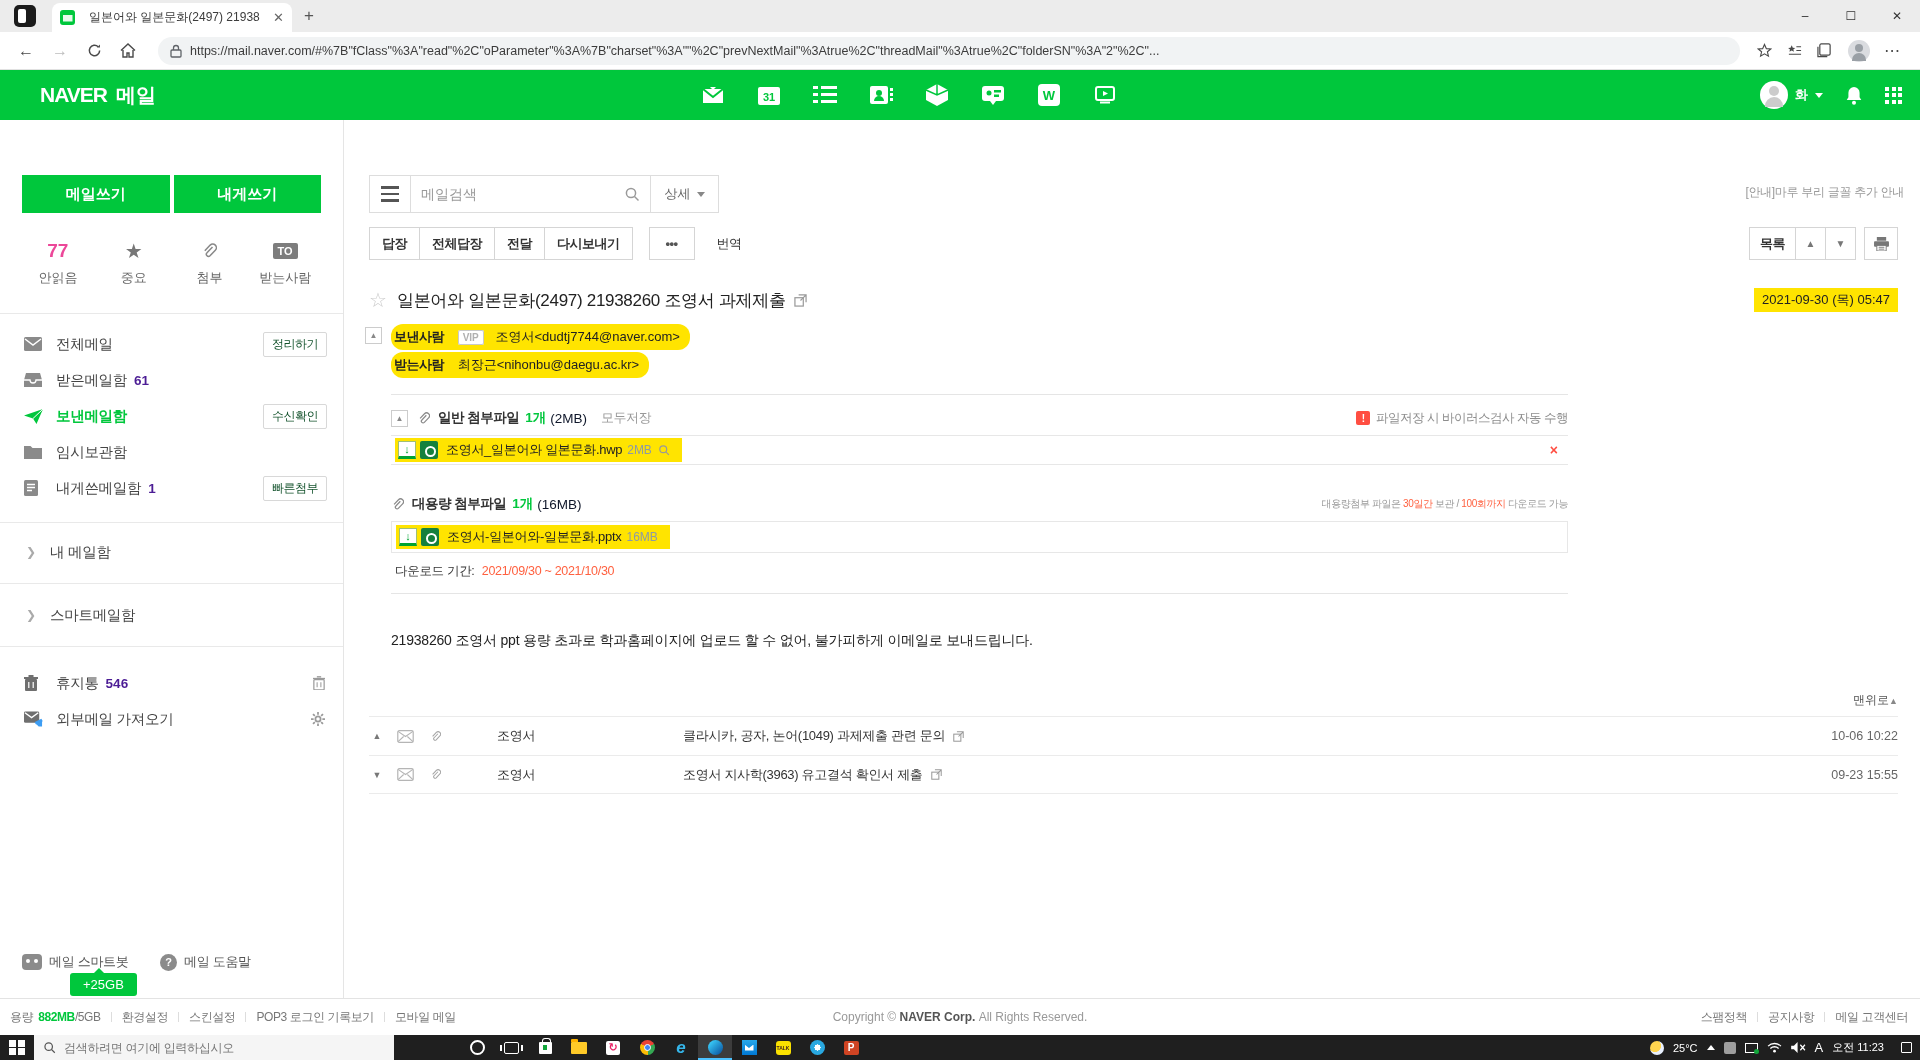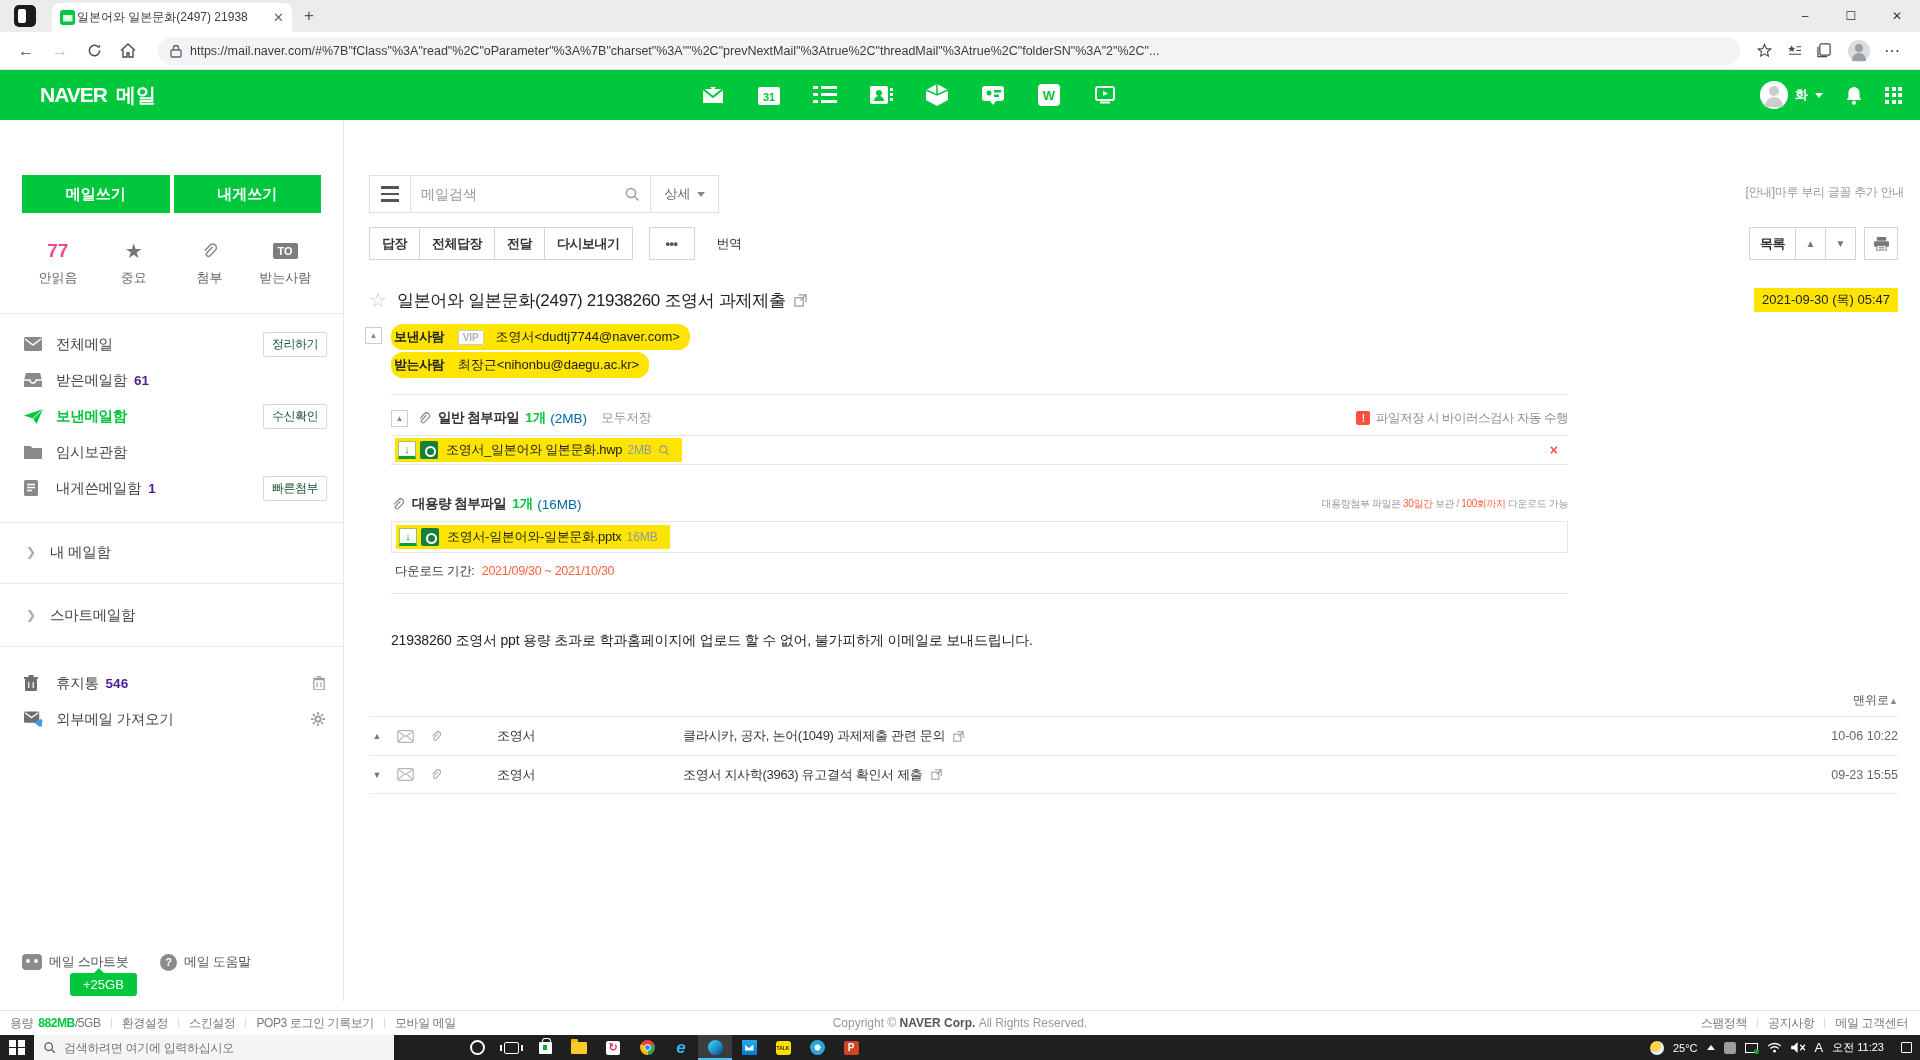--- a/index.html
+++ b/index.html
@@ -7,21 +7,21 @@
   body { font-family:"Liberation Sans","DejaVu Sans",sans-serif; background:#fff; color:#333; }
   .screen { position:relative; width:1920px; height:1060px; background:#fff; overflow:hidden; }
 
   
   .tabbar { height:32px; background:#ececec; display:flex; align-items:flex-end; position:relative; }
   .tb-appicon { width:22px; height:22px; background:#1b1b1b; border-radius:5px; margin:0 0 5px 14px; position:relative; }
   .tb-appicon::after { content:""; position:absolute; left:4px; top:4px; width:8px; height:14px; background:#fff; border-radius:2px; }
   .tab { width:240px; height:29px; background:#fff; border-radius:8px 8px 0 0; display:flex; align-items:center; padding:0 8px; margin-left:16px; }
   .tab-fav { width:15px; height:15px; background:#00c73c; border-radius:3px; position:relative; flex:none; }
   .tab-fav::after { content:""; position:absolute; left:2.5px; top:4.5px; width:10px; height:7px; background:#fff; clip-path:polygon(0 0,100% 0,100% 100%,0 100%,0 0); opacity:.9; }
-  .tab-title { font-size:12px; color:#3c3c3c; margin-left:2px; white-space:nowrap; overflow:hidden; flex:1; }
+  .tab-title { font-size:12px; color:#3c3c3c; margin-left:14px; white-space:nowrap; overflow:hidden; flex:1; }
   .tab-close { font-size:13px; color:#666; margin-left:6px; cursor:default; }
   .newtab { font-size:17px; color:#555; margin:0 0 6px 12px; }
   .win-controls { position:absolute; right:0; top:0; height:32px; display:flex; }
   .win-controls span { width:46px; height:32px; display:flex; align-items:center; justify-content:center; font-size:12px; color:#333; }
 
   
   .addressbar { height:38px; background:#fff; border-bottom:1px solid #e1e1e1; display:flex; align-items:center; padding:0 12px; }
   .nav-ic { width:28px; height:28px; display:flex; align-items:center; justify-content:center; font-size:16px; color:#4a4a4a; margin-right:6px; }
   .nav-ic.disabled { color:#bdbdbd; }
   .url-pill { flex:1; height:28px; background:#f1f3f4; border-radius:14px; display:flex; align-items:center; padding:0 12px; margin:0 10px; overflow:hidden; }
@@ -127,21 +127,21 @@
   .vip-badge { border:1px solid #c9c9c9; color:#b0b0b0; background:#fff; font-size:10px; font-weight:bold; padding:1px 4px; margin-right:8px; border-radius:2px; }
   .sender-rows { display:flex; flex-direction:column; align-items:flex-start; }
   .content-div { border-top:1px solid #e5e5e5; margin:16px 0 0 22px; width:1177px; }
 
   
   .att-wrap { margin-left:22px; width:1177px; position:relative; }
   .att-head { display:flex; align-items:center; margin-top:14px; position:relative; }
   .att-clip { color:#8a8a8a; margin-right:8px; }
   .att-title { font-size:13.5px; font-weight:bold; color:#333; letter-spacing:-0.5px; }
   .att-count { color:#00c73c; font-weight:bold; font-size:13.5px; margin-left:6px; }
-  .att-size { font-size:13.5px; color:#0369a1; margin-left:4px; }
+  .att-size { font-size:13.5px; color:#0f172a; margin-left:4px; }
   .att-saveall { font-size:13px; color:#999; margin-left:14px; letter-spacing:-0.5px; }
   .virus { margin-left:auto; display:flex; align-items:center; gap:6px; font-size:12.5px; color:#8d8d8d; letter-spacing:-0.5px; }
   .virus-ic { width:14px; height:14px; background:#ff4e42; border-radius:2px; color:#fff; font-size:10px; font-weight:bold; display:flex; align-items:center; justify-content:center; }
   .att-row { margin-top:8px; border-top:1px solid #e7e7e7; border-bottom:1px solid #e7e7e7; height:30px; display:flex; align-items:center; position:relative; }
   .att-row.boxed { border:1px solid #e7e7e7; height:32px; }
   .hl-file { display:flex; align-items:center; background:#ffe400; padding:3px 12px 3px 3px; margin-left:4px; }
   .dl-btn { width:18px; height:18px; border:1px solid #9fbf77; background:#fff; color:#00a332; font-size:11px; font-weight:bold; display:flex; align-items:center; justify-content:center; border-bottom:3px solid #00a332; flex:none; }
   .file-ic { width:18px; height:18px; background:#15803d; border-radius:2px; margin-left:4px; position:relative; flex:none; }
   .file-ic::after { content:""; position:absolute; left:4.5px; top:4.5px; width:7px; height:7px; border:2px solid #fff; border-radius:50%; }
   .file-name { font-size:13px; color:#222; margin-left:8px; letter-spacing:-0.3px; }
@@ -161,21 +161,21 @@
   .thread-row { height:39px; border-top:1px solid #ebebeb; display:flex; align-items:center; }
   .thread-row:last-child { border-bottom:1px solid #ebebeb; }
   .t-arrow { width:16px; font-size:9px; color:#777; text-align:center; }
   .t-env { margin-left:12px; color:#b5b5b5; display:flex; }
   .t-clip { margin-left:16px; color:#a5a5a5; display:flex; }
   .t-sender { margin-left:56px; width:160px; font-size:13px; color:#333; letter-spacing:-0.3px; }
   .t-subj { margin-left:26px; font-size:13px; color:#333; display:flex; align-items:center; letter-spacing:-0.3px; }
   .t-date { margin-left:auto; font-size:12.5px; color:#666; }
 
   
-  .pagefooter { position:absolute; left:0; right:0; bottom:25px; height:25px; border-top:1px solid #e3e3e3; background:#fff; display:flex; align-items:center; font-size:12px; color:#777; }
+  .pagefooter { position:absolute; left:0; right:0; bottom:25px; height:37px; border-top:1px solid #e3e3e3; background:#fff; display:flex; align-items:center; font-size:12px; color:#777; }
   .pf-left { display:flex; align-items:center; padding-left:10px; letter-spacing:-0.4px; }
   .pf-left .sep, .pf-right .sep { width:1px; height:10px; background:#ddd; margin:0 10px; }
   .pf-q-used { color:#00c73c; font-weight:bold; margin-left:5px; }
   .pf-center { position:absolute; left:50%; transform:translateX(-50%); color:#999; }
   .pf-center b { color:#555; }
   .pf-right { position:absolute; right:12px; display:flex; align-items:center; letter-spacing:-0.4px; }
 
   
   .taskbar { position:absolute; left:0; right:0; bottom:0; height:25px; background:#1f1f1f; display:flex; align-items:center; }
   .tk-start { width:34px; height:25px; display:flex; align-items:center; justify-content:center; }

